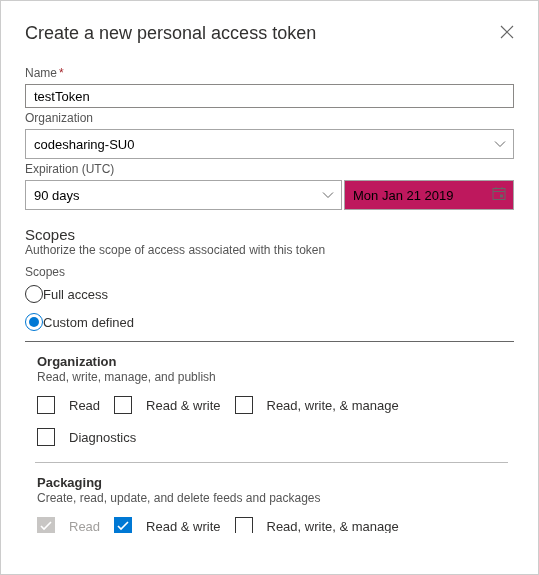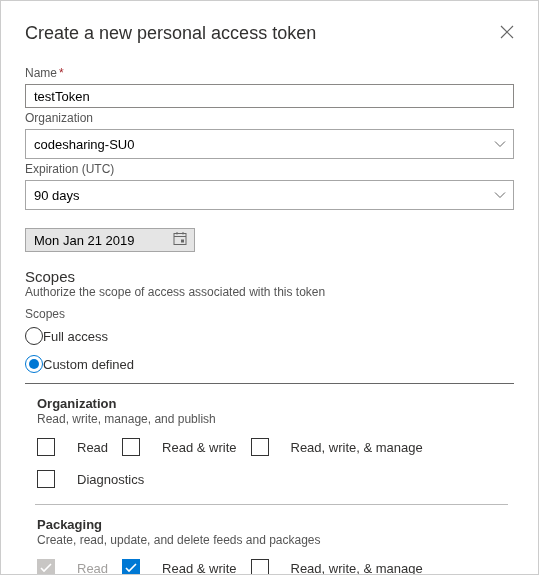--- a/index.html
+++ b/index.html
@@ -68,33 +68,32 @@
   }
   .chevron {
     position: absolute;
     right: 8px;
     top: 50%;
     transform: translateY(-50%);
     pointer-events: none;
   }
   .row-exp {
     display: flex;
-    gap: 18px;
-    flex-direction: column;
+    gap: 2px;
   }
   .row-exp .left { flex: 1; }
   .row-exp .right { width: 170px; }
   .date-input {
     width: 100%;
-    height: 24px;
+    height: 30px;
     border: 1px solid #a6a6a6;
     font-size: 13px;
     padding: 0 28px 0 8px;
     font-family: inherit;
-    background: #e5e5e5;
+    background: #be185d;
     text-align: left;
   }
   .cal-icon {
     position: absolute;
     right: 8px;
     top: 50%;
     transform: translateY(-50%);
     pointer-events: none;
   }
   .scopes-header {
@@ -171,21 +170,21 @@
     margin-bottom: 12px;
   }
   .scope-checks {
     display: flex;
     gap: 14px;
     flex-wrap: wrap;
   }
   .chk {
     display: flex;
     align-items: center;
-    gap: 22px;
+    gap: 14px;
     cursor: pointer;
   }
   .chk-box {
     width: 18px;
     height: 18px;
     border: 1px solid #333;
     display: flex;
     align-items: center;
     justify-content: center;
     flex-shrink: 0;

